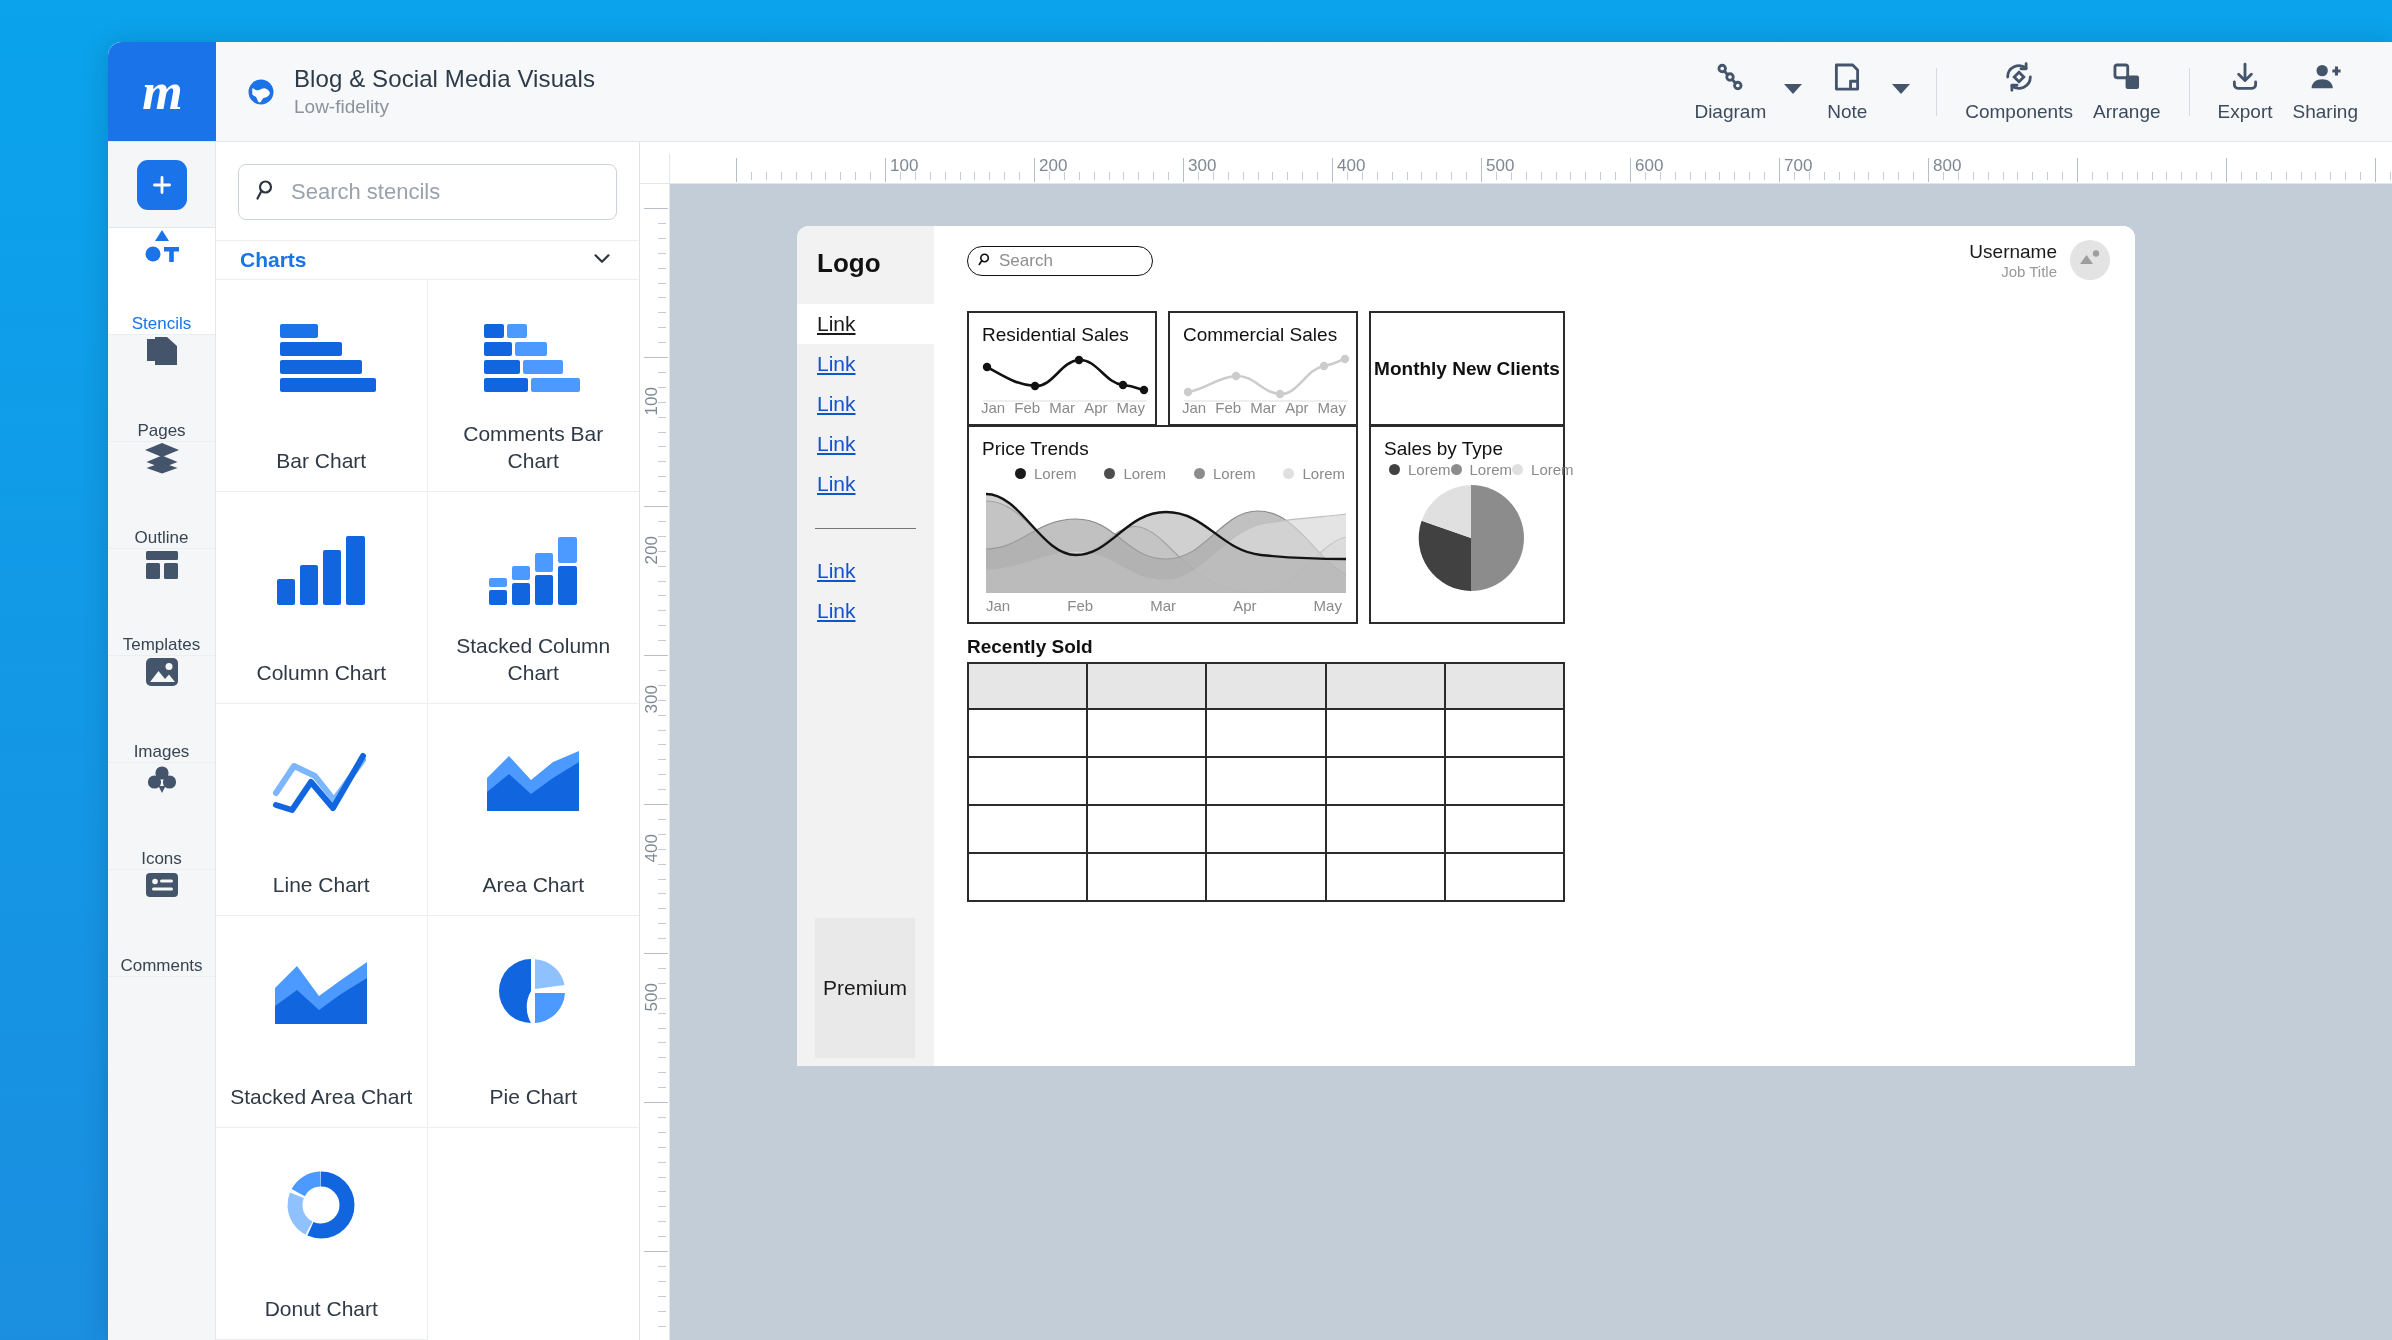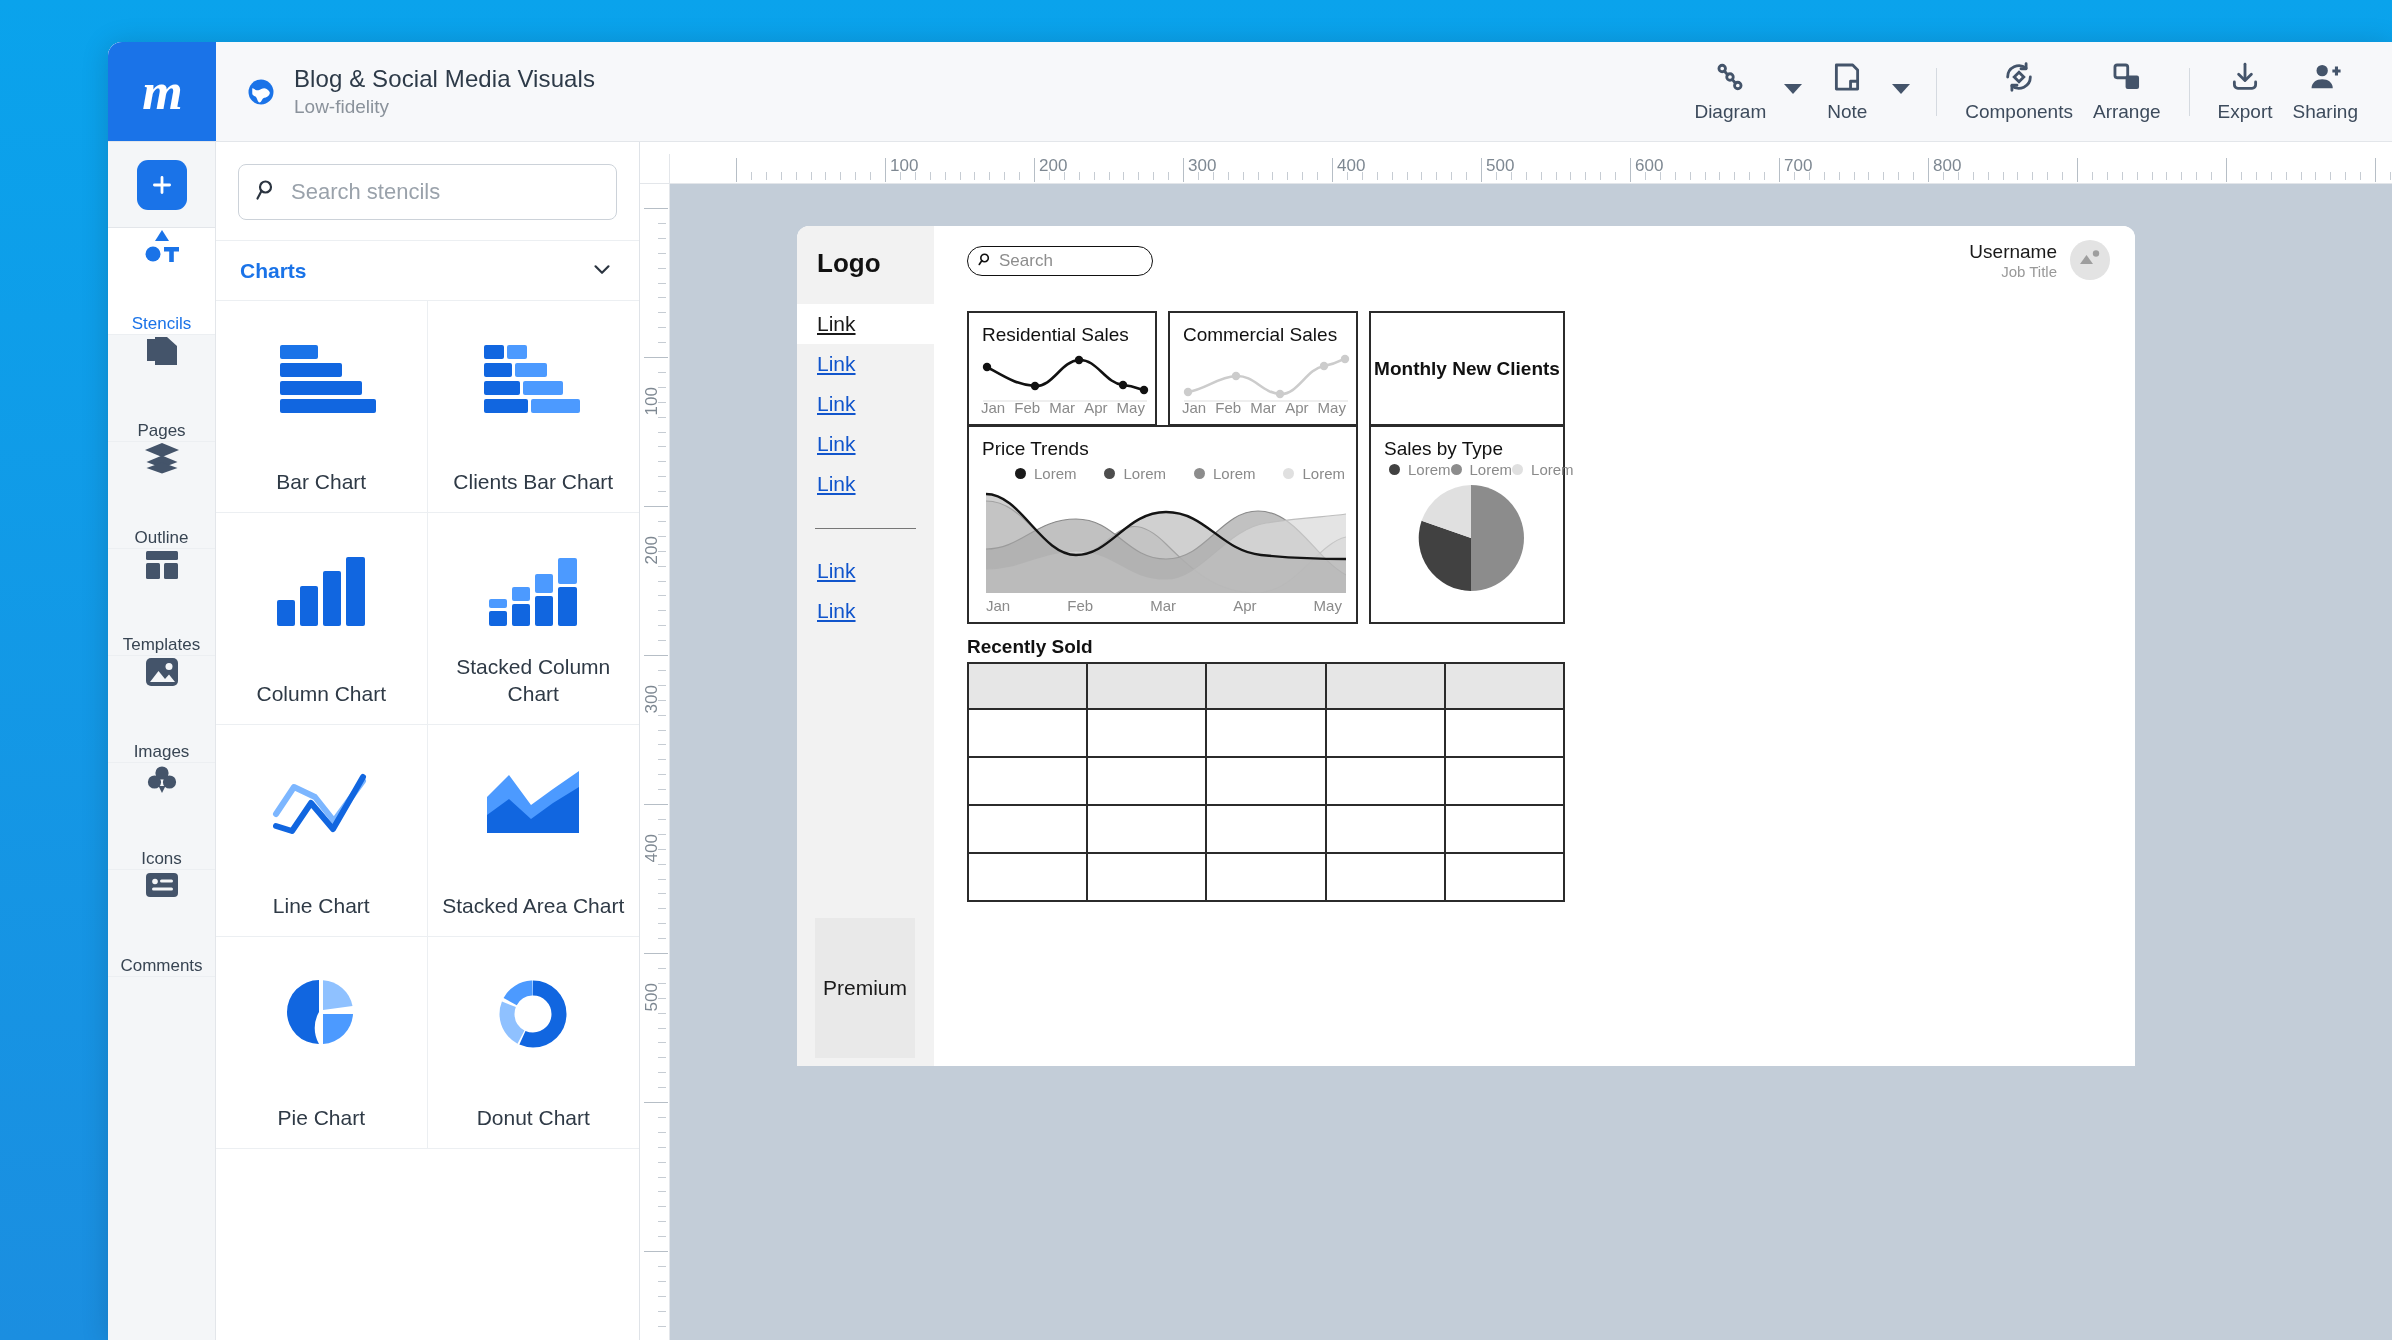--- a/index.html
+++ b/index.html
@@ -461,21 +461,21 @@
               <rect x="6" y="4" width="20" height="14" rx="2" fill="#1166e0"></rect>
               <rect x="29" y="4" width="20" height="14" rx="2" fill="#4c9aff"></rect>
               <rect x="6" y="22" width="28" height="14" rx="2" fill="#1166e0"></rect>
               <rect x="37" y="22" width="32" height="14" rx="2" fill="#4c9aff"></rect>
               <rect x="6" y="40" width="36" height="14" rx="2" fill="#1166e0"></rect>
               <rect x="45" y="40" width="40" height="14" rx="2" fill="#4c9aff"></rect>
               <rect x="6" y="58" width="44" height="14" rx="2" fill="#1166e0"></rect>
               <rect x="53" y="58" width="49" height="14" rx="2" fill="#4c9aff"></rect>
             </svg>
           </div>
-          <div class="cname">Clients Bar Chart</div>
+          <div class="cname">Comments Bar Chart</div>
         </div>
 
         <div class="cell">
           <div class="thumb">
             <svg width="96" height="72" viewBox="0 0 96 72">
               <rect x="4" y="46" width="18" height="26" rx="2" fill="#1166e0"></rect>
               <rect x="27" y="32" width="18" height="40" rx="2" fill="#1166e0"></rect>
               <rect x="50" y="17" width="18" height="55" rx="2" fill="#1166e0"></rect>
               <rect x="73" y="3" width="19" height="69" rx="2" fill="#1166e0"></rect>
             </svg>
@@ -502,20 +502,29 @@
         <div class="cell">
           <div class="thumb">
             <svg width="100" height="66" viewBox="0 0 100 66" fill="none" stroke-width="6" stroke-linecap="round" stroke-linejoin="round">
               <path d="M5 45L23 18 44 28 63 52 92 12" stroke="#7cb6ff"></path>
               <path d="M5 57L21 62 40 34 62 60 92 8" stroke="#1166e0"></path>
             </svg>
           </div>
           <div class="cname">Line Chart</div>
         </div>
 
+        <div class="cell">
+          <div class="thumb">
+            <svg width="100" height="66" viewBox="0 0 100 66">
+              <path d="M4 30L26 8 48 32 70 14 96 3v60H4z" fill="#4c9aff"></path>
+              <path d="M4 44L26 26 48 46 70 30 96 14v49H4z" fill="#1166e0"></path>
+            </svg>
+          </div>
+          <div class="cname">Area Chart</div>
+        </div>
 
         <div class="cell">
           <div class="thumb">
             <svg width="100" height="66" viewBox="0 0 100 66">
               <path d="M4 28L26 6 48 36 70 20 96 2v62H4z" fill="#4c9aff"></path>
               <path d="M4 46L26 30 48 50 70 34 96 18v46H4z" fill="#1166e0"></path>
             </svg>
           </div>
           <div class="cname">Stacked Area Chart</div>
         </div>

